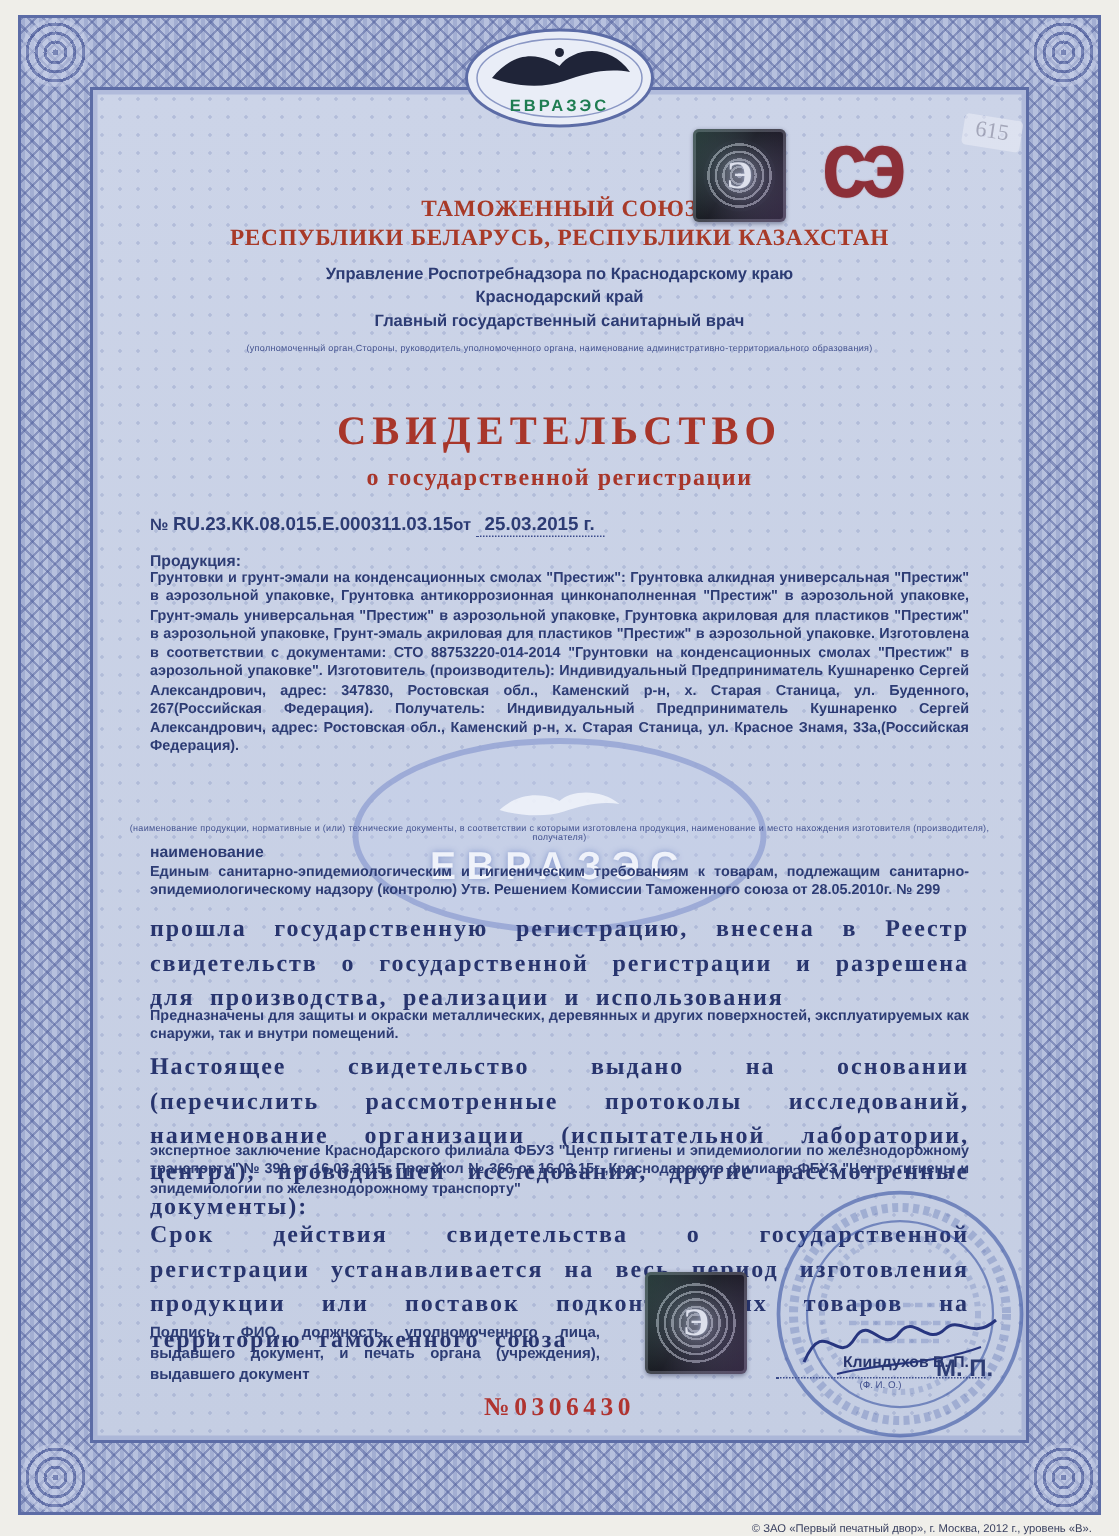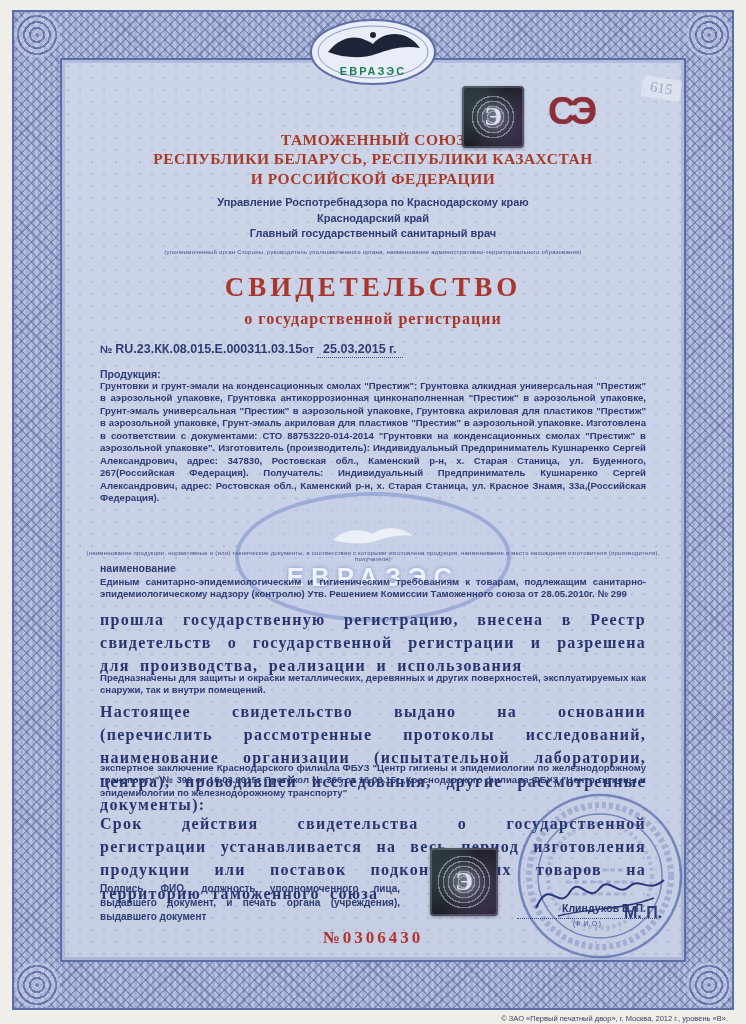--- a/index.html
+++ b/index.html
@@ -37,21 +37,21 @@
   .holo .sheen{position:absolute;inset:0;border-radius:4px;
     background:linear-gradient(120deg, rgba(120,220,180,.20), rgba(0,0,0,0) 45%, rgba(180,120,220,.20));}
   .holo .ring{position:absolute;inset:7px;border-radius:50%;
     background:repeating-radial-gradient(circle, rgba(222,226,240,.45) 0 1.5px, rgba(60,65,85,.12) 1.5px 5px);}
   .holo .glyph{position:absolute;inset:0;display:flex;align-items:center;justify-content:center;
     color:#dde0ec;font-family:"Liberation Serif",serif;font-weight:bold;font-size:26px;
     text-shadow:0 0 3px rgba(160,170,200,.9);}
   .holo-top{left:400px;top:26px;width:62px;height:62px;}
   .holo-bottom{left:368px;top:788px;width:68px;height:68px;}
   .se-logo{position:absolute;left:486px;top:30px;z-index:6;
-    font-family:Liberation Sans, sans-serif;font-weight:bold;font-size:38px;
+    font-family:Liberation Mono, monospace;font-weight:bold;font-size:51px;
     letter-spacing:-5px;color:#8c2f38;text-shadow:0 0 1px rgba(140,47,56,.6);}
   .pencil{position:absolute;right:4px;top:18px;z-index:4;color:rgba(95,95,120,.45);
     font-family:"Liberation Serif",serif;font-size:15px;transform:rotate(9deg);
     background:rgba(235,237,245,.55);padding:2px 8px;border-radius:3px;}
 
   
   .hdr{position:absolute;left:0;right:0;top:70px;text-align:center;z-index:2;}
   .hdr .red{font-family:"Liberation Serif",serif;font-weight:bold;font-size:15.5px;
     color:#a83a28;letter-spacing:.5px;line-height:1.25;}
   .hdr .blue{font-size:11px;font-weight:bold;color:#2d3c74;line-height:1.4;}
@@ -133,21 +133,20 @@
         <div class="glyph">Э</div>
       </div>
 
       <div class="se-logo">СЭ</div>
 
       <div class="pencil">615</div>
 
       <div class="hdr">
         <div class="red">ТАМОЖЕННЫЙ СОЮЗ</div>
         <div class="red">РЕСПУБЛИКИ БЕЛАРУСЬ, РЕСПУБЛИКИ КАЗАХСТАН</div>
-        <div class="red">И РОССИЙСКОЙ ФЕДЕРАЦИИ</div>
         <div class="gap"></div>
         <div class="blue">Управление Роспотребнадзора по Краснодарскому краю</div>
         <div class="blue">Краснодарский край</div>
         <div class="blue">Главный государственный санитарный врач</div>
         <div class="micronote">(уполномоченный орган Стороны, руководитель уполномоченного органа, наименование административно-территориального образования)</div>
       </div>
 
       <div class="title-main">СВИДЕТЕЛЬСТВО</div>
       <div class="title-sub">о государственной регистрации</div>
 

